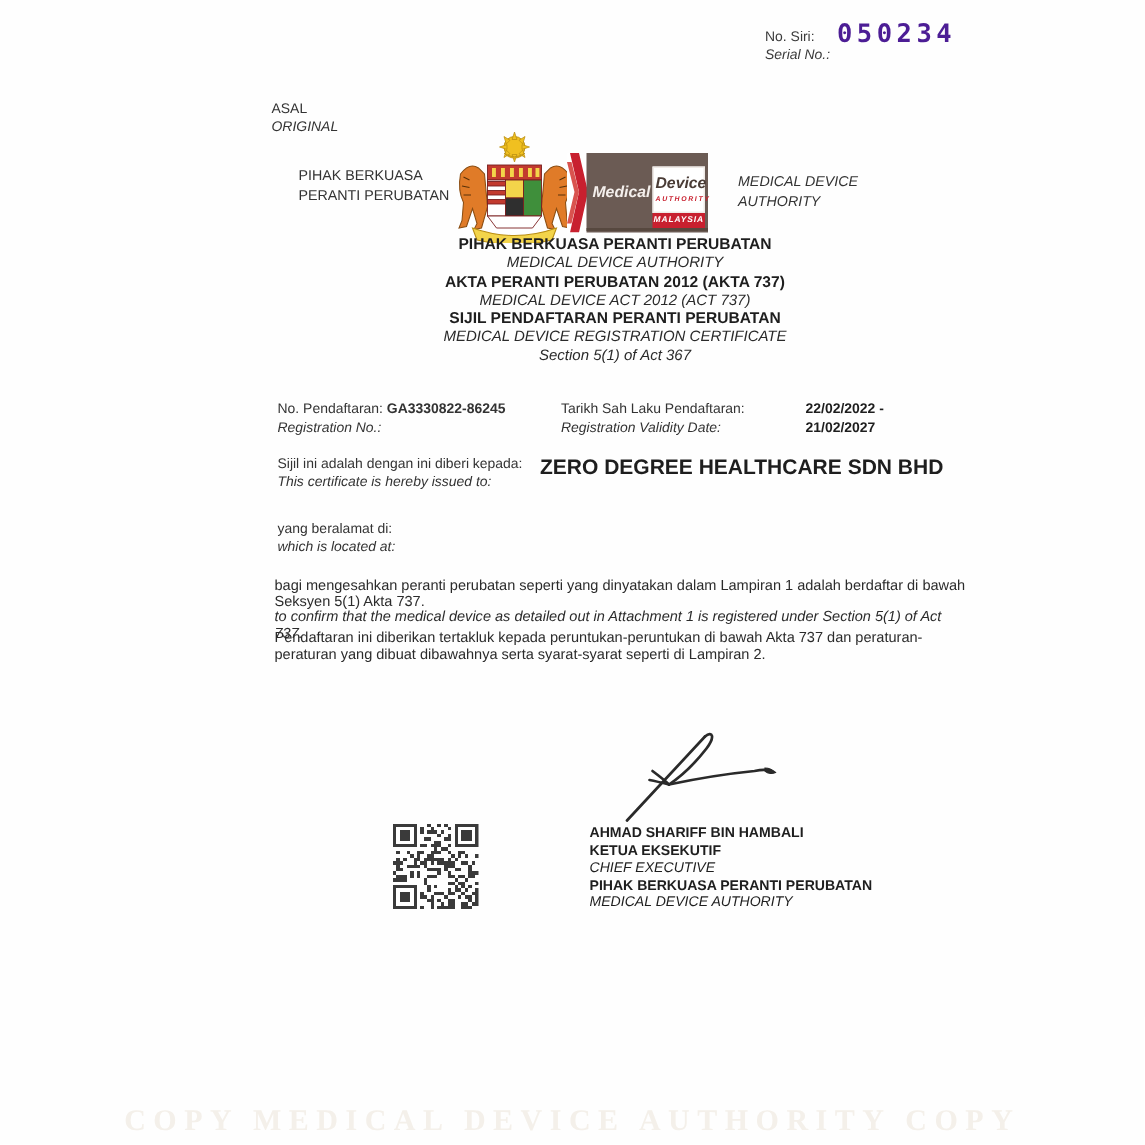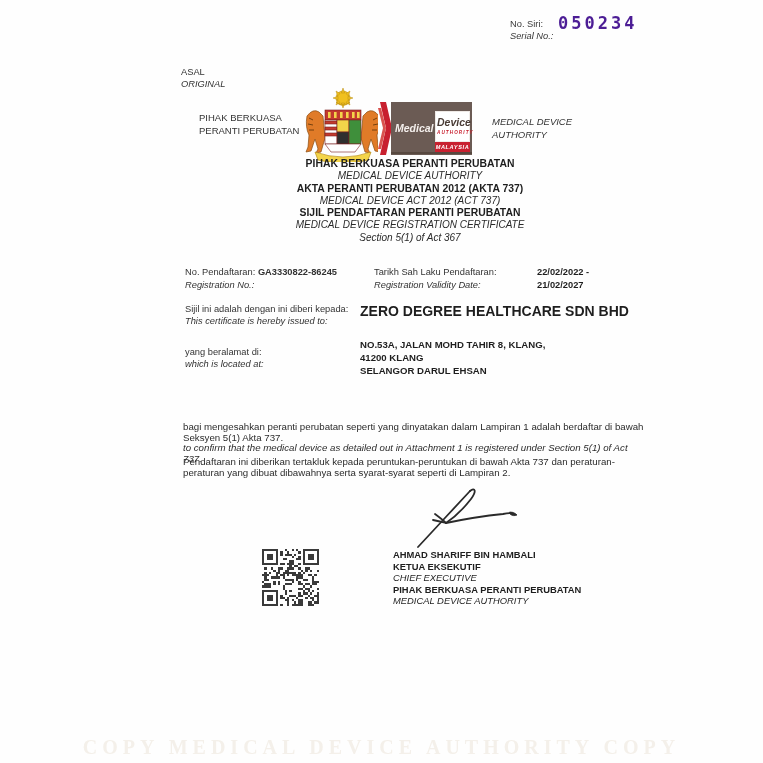--- a/index.html
+++ b/index.html
@@ -49,21 +49,21 @@
 
   
   .issued-labels { top:303px; left:185px; font-size:9.3px; line-height:12px; color:#333; }
   .issued-value { top:303px; left:360px; font-size:14px; color:#1e1e1e; }
 
   
   .addr-labels { top:346px; left:185px; font-size:9.3px; line-height:12px; color:#333; }
   .addr-value { top:338px; left:360px; font-size:9.6px; line-height:13px; color:#1e1e1e; }
 
   
-  .para { left:183px; width:462px; font-size:9.7px; line-height:10.6px; color:#2b2b2b;margin-top:36px; }
+  .para { left:183px; width:462px; font-size:9.7px; line-height:10.6px; color:#2b2b2b; }
   .p1 { top:386px; }
   .p2 { top:421px; }
   .para .en { margin-top:0px; }
 
   
   .signature { top:483px; left:413px; width:112px; height:66px; }
   .qr { top:549px; left:262px; width:57px; height:57px; }
   .sig-block { top:549px; left:393px; font-size:9.4px; line-height:11.6px; color:#1e1e1e; }
 
   
@@ -193,25 +193,20 @@
 
   <div class="abs issued-labels">
     <div>Sijil ini adalah dengan ini diberi kepada:</div>
     <div class="i">This certificate is hereby issued to:</div>
   </div>
   <div class="abs issued-value b">ZERO DEGREE HEALTHCARE SDN BHD</div>
 
   <div class="abs addr-labels">
     <div>yang beralamat di:</div>
     <div class="i">which is located at:</div>
-  </div>
-  <div class="abs addr-value b">
-    <div>NO.53A, JALAN MOHD TAHIR 8, KLANG,</div>
-    <div>41200 KLANG</div>
-    <div>SELANGOR DARUL EHSAN</div>
   </div>
 
   <div class="abs para p1">
     <div>bagi mengesahkan peranti perubatan seperti yang dinyatakan dalam Lampiran 1 adalah berdaftar di bawah Seksyen 5(1) Akta 737.</div>
     <div class="i en">to confirm that the medical device as detailed out in Attachment 1 is registered under Section 5(1) of Act 737.</div>
   </div>
 
   <div class="abs para p2">
     <div>Pendaftaran ini diberikan tertakluk kepada peruntukan-peruntukan di bawah Akta 737 dan peraturan-peraturan yang dibuat dibawahnya serta syarat-syarat seperti di Lampiran 2.</div>
   </div>

